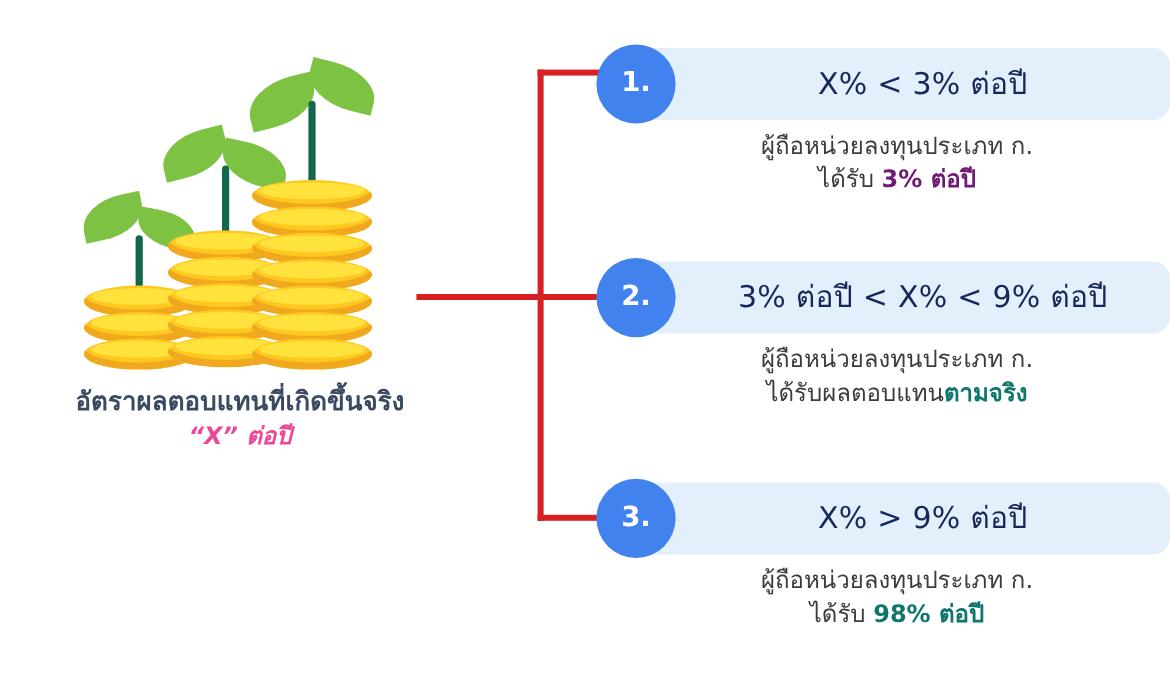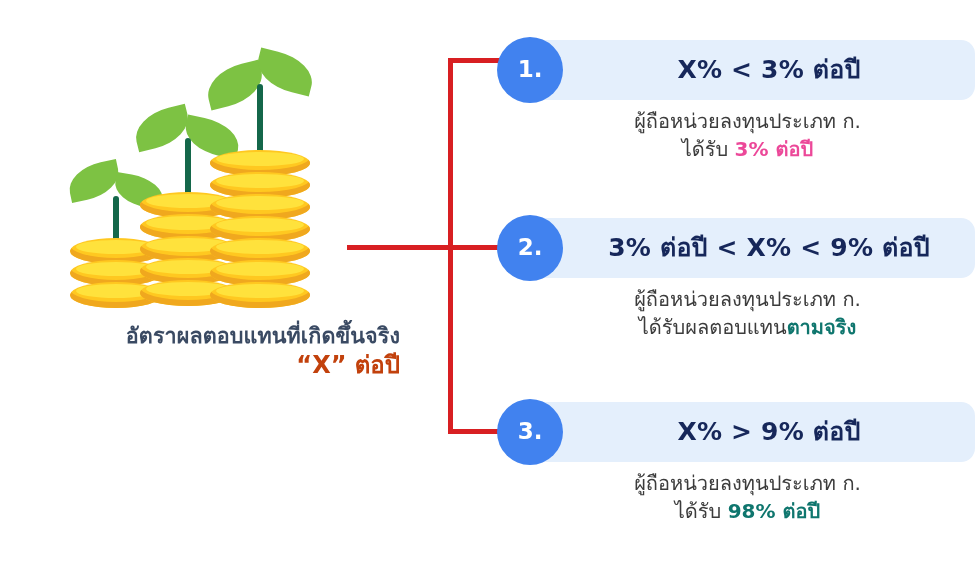--- a/index.html
+++ b/index.html
@@ -63,33 +63,34 @@
   }
   .leaf.lt { border-radius: 70% 0 70% 0; }
   .leaf.rt { border-radius: 0 70% 0 70%; }
 
   
   .caption {
     position: absolute;
     left: 0;
     top: 322px;
     width: 400px;
-    text-align: right;
+    text-align: center;
     line-height: 1.32;
   }
   .caption-line1 {
     font-size: 21.5px;
     font-weight: 700;
     color: #3a4a63;
     letter-spacing: .1px;
   }
   .caption-line2 {
-    font-size: 24px;
+    font-size: 20px;
     font-weight: 700;
-    color: #c2410c;
+    color: #ec4899;
+    font-style: italic;
   }
 
   
   .bracket-v {
     position: absolute;
     left: 448px;
     top: 58px;
     width: 5px;
     height: 376px;
     background: #D81F22;
@@ -140,37 +141,37 @@
   .heading {
     position: absolute;
     left: 66px;
     top: 0;
     width: 412px;
     height: 60px;
     display: flex;
     align-items: center;
     justify-content: center;
     font-size: 25px;
-    font-weight: 700;
+    font-weight: 400;
     color: #16275A;
     letter-spacing: .2px;
     box-sizing: border-box;
     padding-bottom: 3px;
   }
   .desc {
     position: absolute;
     left: 23px;
     top: 68px;
     width: 455px;
     text-align: center;
     font-size: 20px;
     color: #3c3c3c;
     line-height: 1.38;
   }
-  .desc .hl-navy { color: #ec4899; font-weight: 700; }
+  .desc .hl-navy { color: #701a75; font-weight: 700; }
   .desc .hl-blue { color: #0f766e; font-weight: 700; }
 </style>
 </head>
 <body>
 
 <div id="canvas">
 
   <div class="illustration">
 
     <div class="stack" style="left:10px; width:92px; height:72px;">

